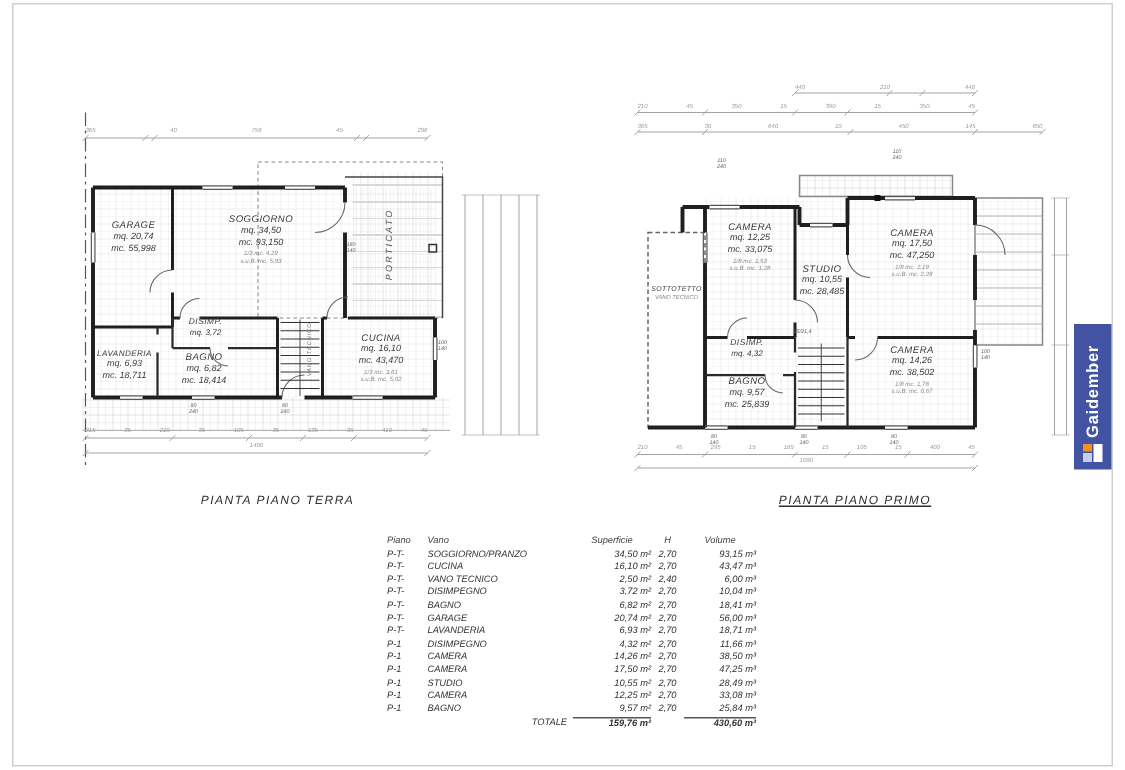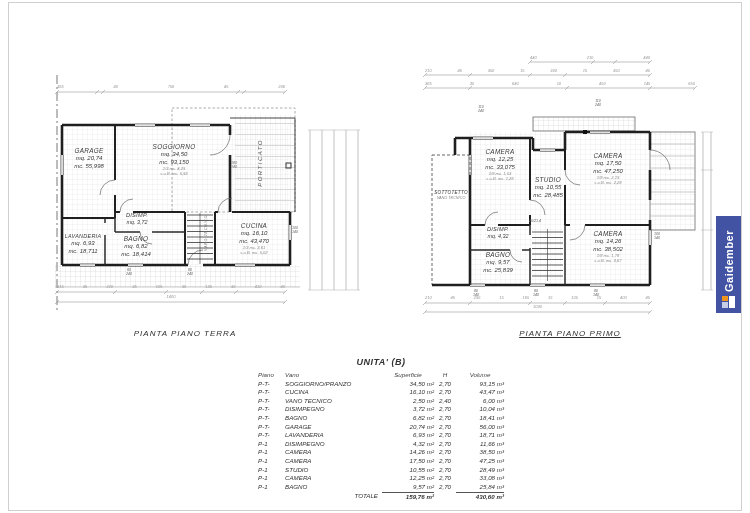--- a/index.html
+++ b/index.html
@@ -366,21 +366,20 @@
   </div>
   <div class="dimrow center" style="left:10px;top:254px;width:225px;">
     <span>1090</span>
   </div>
 </div>
 
 <div class="caption" style="left:95px;top:329px;width:180px;">PIANTA PIANO TERRA</div>
 <div class="caption" style="left:480px;top:329px;width:180px;text-decoration:underline;">PIANTA PIANO PRIMO</div>
 
 <div class="utable">
-  <div class="title">UNITA' (B)</div>
   <div class="trow thead">
     <span class="c-piano">Piano</span>
     <span class="c-vano">Vano</span>
     <span class="c-sup" style="text-align:center">Superficie</span>
     <span class="c-h">H</span>
     <span class="c-vol" style="text-align:center">Volume</span>
   </div>
   <div id="rows">
     <div class="trow">
       <span class="c-piano">P-T-</span>

